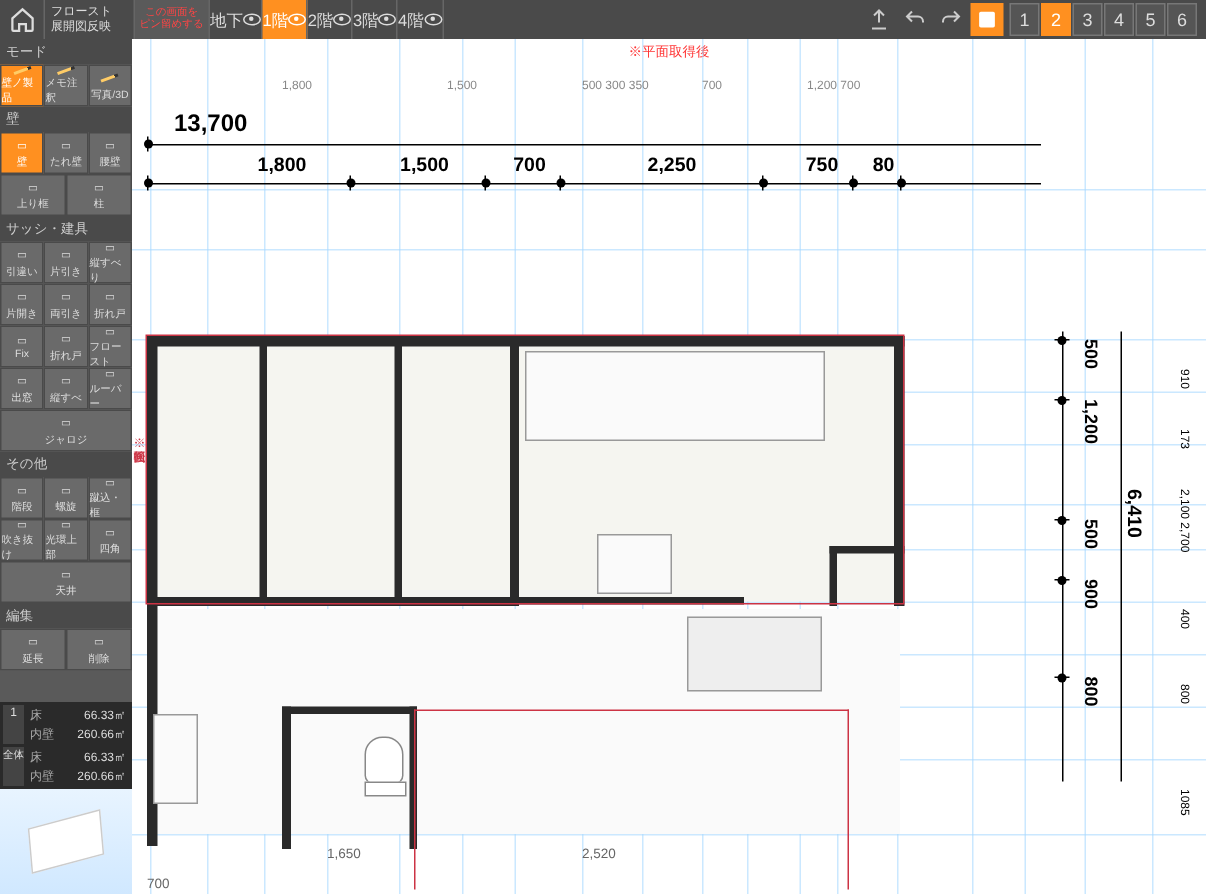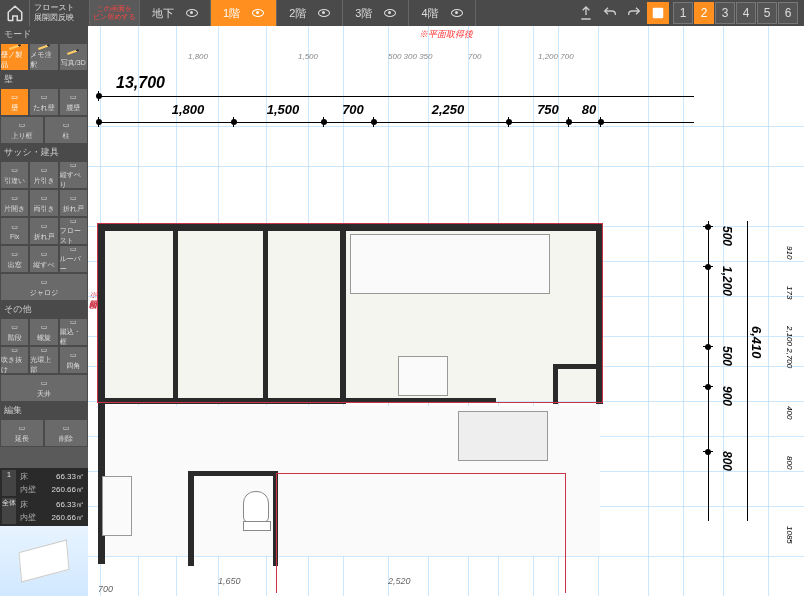--- a/index.html
+++ b/index.html
@@ -5,21 +5,21 @@
   * { box-sizing: border-box; margin: 0; padding: 0; }
   body { font-family: "Hiragino Sans", "Meiryo", sans-serif; font-size: 10px; background: #fff; width: 804px; height: 596px; overflow: hidden; position: relative; }
   
   
   .topbar { position: absolute; top: 0; left: 0; right: 0; height: 26px; background: #4a4a4a; display: flex; align-items: stretch; color: #ddd; }
   .home-btn { width: 30px; display: flex; align-items: center; justify-content: center; border-right: 1px solid #666; }
   .home-btn svg { width: 18px; height: 18px; }
   .title-block { width: 60px; display: flex; flex-direction: column; justify-content: center; padding: 0 4px; font-size: 8px; line-height: 10px; border-right: 1px solid #666; }
   .pin-btn { width: 50px; background: #5a5a5a; display: flex; flex-direction: column; align-items: center; justify-content: center; font-size: 7px; color: #ff4444; line-height: 8px; border-right: 1px solid #666; }
   .floor-tabs { display: flex; align-items: stretch; }
-  .floor-tab { padding: 0 12px; display: flex; align-items: center; gap: 12px; font-size: 11px; border-right: 1px solid #666; cursor: pointer; }
+  .floor-tab { padding: 0 0; display: flex; align-items: center; gap: 0; font-size: 11px; border-right: 1px solid #666; cursor: pointer; }
   .floor-tab.active { background: #ff9020; color: #fff; }
   .eye-icon { width: 12px; height: 8px; border: 1px solid currentColor; border-radius: 50%; display: inline-block; position: relative; }
   .eye-icon::after { content: ''; position: absolute; width: 3px; height: 3px; background: currentColor; border-radius: 50%; top: 1px; left: 3px; }
   .topbar-spacer { flex: 1; }
   .top-icons { display: flex; align-items: center; gap: 2px; padding: 0 6px; }
   .top-icon { width: 22px; height: 22px; display: flex; align-items: center; justify-content: center; color: #ccc; cursor: pointer; }
   .view-num { width: 20px; height: 22px; background: #555; display: flex; align-items: center; justify-content: center; font-size: 12px; cursor: pointer; border: 1px solid #777; }
   .view-num.active { background: #ff9020; color: #fff; border-color: #ff9020; }
   .view-icon-btn { width: 22px; height: 22px; background: #ff9020; display: flex; align-items: center; justify-content: center; margin-right: 2px; }
   
@@ -36,21 +36,21 @@
   .status-panel { position: absolute; bottom: 70px; left: 0; width: 88px; background: #2a2a2a; color: #ddd; font-size: 8px; padding: 2px; }
   .status-row { display: flex; justify-content: space-between; padding: 1px 2px; }
   .status-lbl { color: #aaa; }
   .floor-num-btn { width: 14px; background: #444; text-align: center; }
   
   
   .preview-3d { position: absolute; bottom: 0; left: 0; width: 88px; height: 70px; background: linear-gradient(180deg, #e8f4ff, #d0e8ff); display: flex; align-items: center; justify-content: center; }
   .preview-box { width: 50px; height: 30px; background: #fff; border: 1px solid #ccc; transform: rotate(-15deg) skewX(-10deg); }
   
   
-  .canvas { position: absolute; top: 26px; left: 88px; right: 0; bottom: 0; background: #fff; overflow: hidden; font-style: italic; }
+  .canvas { position: absolute; top: 26px; left: 88px; right: 0; bottom: 0; background: #fff; overflow: hidden; }
   .warning-text { position: absolute; top: 2px; left: 50%; transform: translateX(-50%); color: #ff3333; font-size: 9px; }
   
   
   .gridline-v { position: absolute; top: 0; bottom: 0; width: 1px; background: #a8d8ff; opacity: 0.6; }
   .gridline-h { position: absolute; left: 0; right: 0; height: 1px; background: #a8d8ff; opacity: 0.6; }
   
   
   .dim-top-light { position: absolute; top: 26px; font-size: 8px; color: #888; text-align: center; }
   .dim-top-1 { position: absolute; top: 48px; left: 28px; font-size: 16px; font-weight: bold; color: #000; }
   .dim-line-1 { position: absolute; top: 70px; left: 10px; right: 110px; height: 1px; background: #000; }
@@ -73,21 +73,21 @@
   
   
   .room { position: absolute; background: #f5f5f0; }
   
   
   .fixture { position: absolute; border: 1px solid #999; background: #fafafa; }
   .toilet { position: absolute; }
   .toilet-bowl { width: 26px; height: 32px; border: 1px solid #888; border-radius: 12px 12px 6px 6px; background: #fff; }
   .toilet-tank { width: 28px; height: 10px; border: 1px solid #888; background: #fff; margin-top: -2px; }
   
-  .dim-bottom { position: absolute; bottom: 10px; font-size: 9px; color: #666; }
+  .dim-bottom { position: absolute; bottom: 22px; font-size: 9px; color: #666; }
   
   .vert-red-text { position: absolute; left: -2px; top: 260px; font-size: 8px; color: #cc3344; writing-mode: vertical-rl; }
 </style>
 </head>
 <body>
 
 <div class="topbar">
   <div class="home-btn">
     <svg viewBox="0 0 24 24" fill="none" stroke="#ddd" stroke-width="2">
         <path d="M3 11l9-8 9 8v10a1 1 0 01-1 1h-5v-6h-6v6H4a1 1 0 01-1-1z"></path>

